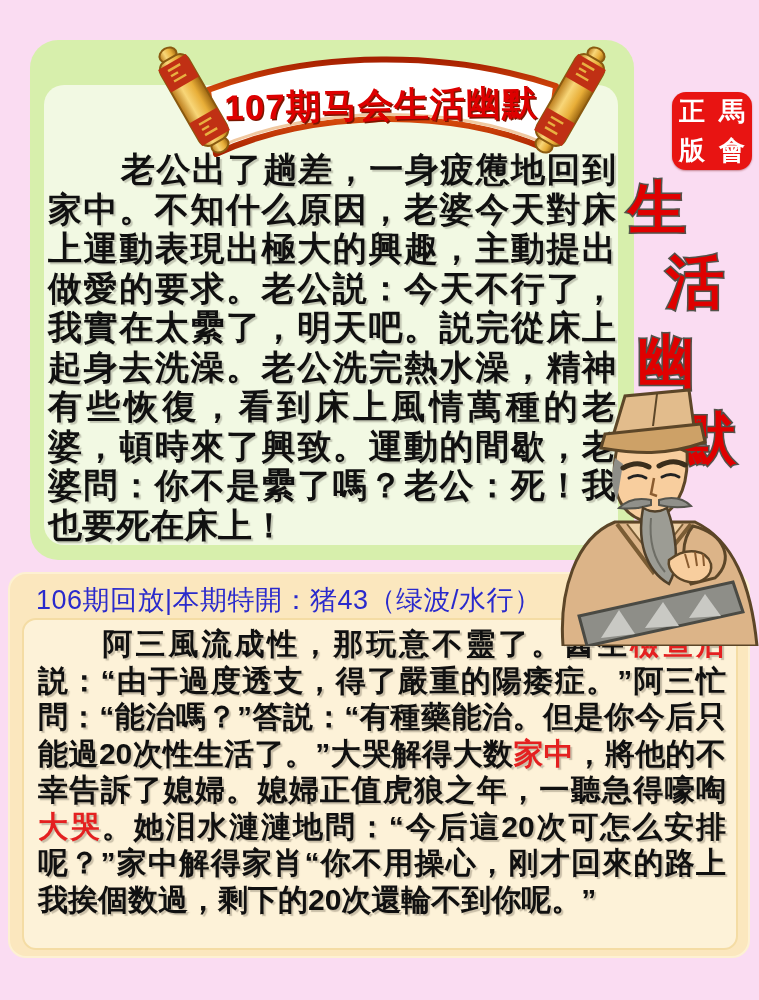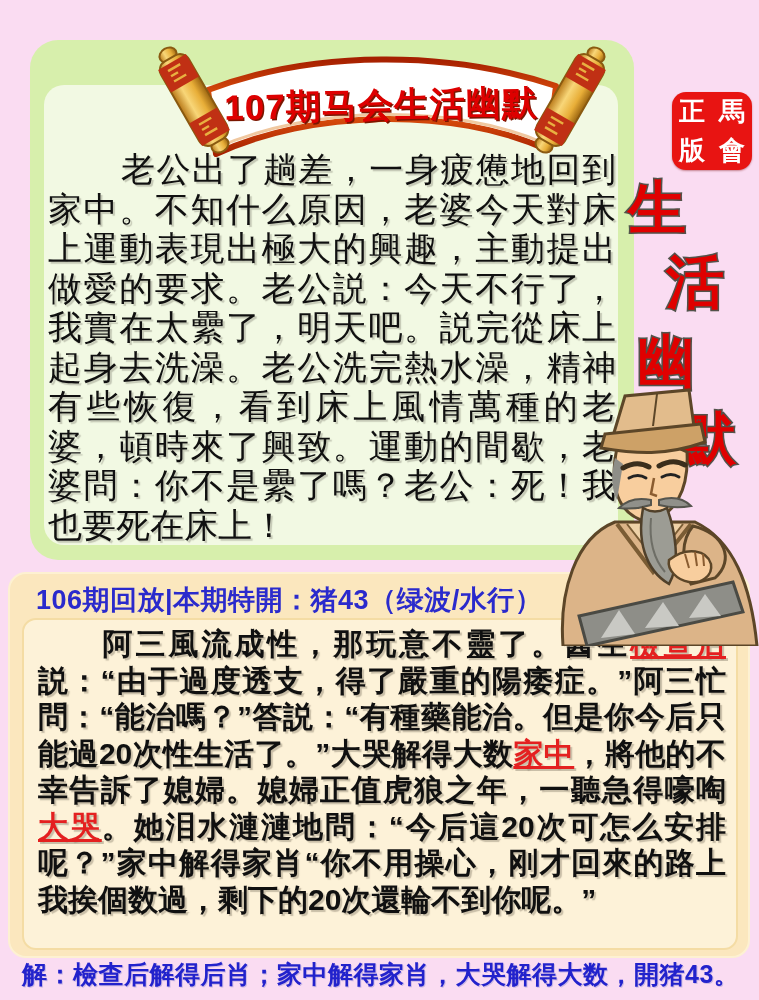--- a/index.html
+++ b/index.html
@@ -5,21 +5,21 @@
   html,body{margin:0;padding:0;}
   body{font-family:"Liberation Sans","DejaVu Sans",sans-serif;}
   .page{position:relative;width:759px;height:1000px;overflow:hidden;background:#FADCF2;}
 
   
   .panel1{position:absolute;left:30px;top:40px;width:604px;height:520px;
     background:#D7EFAC;border-radius:28px;}
   .panel1-inner{position:absolute;left:14px;top:45px;width:574px;height:460px;
     background:#F2F9E3;border-radius:20px;}
   .story1{position:absolute;left:48px;top:150px;width:568px;
-    font-size:34px;line-height:39.5px;font-weight:normal;color:#101010;
+    font-size:34px;line-height:39.5px;font-weight:bold;color:#101010;
     text-align:justify;text-justify:inter-character;text-indent:2.15em;
     text-shadow:2px 2px 1px rgba(140,140,125,.45);z-index:3;}
 
   
   .banner{position:absolute;left:146px;top:40px;width:470px;height:130px;z-index:5;}
   .banner svg{position:absolute;left:0;top:0;}
   .banner-title{position:absolute;left:70px;top:42px;width:330px;text-align:center;
     font-size:35px;font-weight:bold;color:#DE0000;letter-spacing:1px;
     text-shadow:1.5px 1.5px 0 #7a1600;transform:rotate(-1deg);}
 
@@ -40,28 +40,28 @@
   .v2{left:637px;top:324px;}
   .v3{left:678px;top:400px;}
 
   
   .mascot{position:absolute;left:553px;top:388px;width:206px;height:258px;z-index:7;}
 
   
   .panel2{position:absolute;left:8px;top:572px;width:742px;height:386px;
     background:#FBE7BE;border:2px solid #FDF1D2;border-radius:18px;box-sizing:border-box;}
   .panel2-header{position:absolute;left:26px;top:8px;width:690px;
-    font-size:27px;font-weight:bold;color:#2A2ACC;letter-spacing:.5px;}
+    font-size:27px;font-weight:normal;color:#2A2ACC;letter-spacing:.5px;}
   .panel2-inner{position:absolute;left:12px;top:44px;width:716px;height:332px;
     background:#FDF2D8;border:2px solid #F4DCA4;border-radius:14px;box-sizing:border-box;}
   .story2{position:absolute;left:14px;top:6px;width:688px;
     font-size:30px;line-height:36.5px;font-weight:bold;color:#101010;
     text-align:justify;text-justify:inter-character;text-indent:2.15em;
     text-shadow:2px 2px 1px rgba(150,140,120,.5);}
-  .story2 .red{color:#E42020;text-decoration:underline;}
+  .story2 .red{color:#E42020;}
 
   
   .footer{position:absolute;left:22px;top:958px;width:730px;
     font-size:25px;font-weight:bold;color:#2222CC;letter-spacing:.5px;
     text-shadow:1px 1px 0 rgba(120,120,200,.35);}
 </style>
 </head>
 <body>
 
 <div class="page">
@@ -165,15 +165,14 @@
     </svg>
   </div>
 
   <div class="panel2">
     <div class="panel2-header">106期回放|本期特開：猪43（绿波/水行）</div>
     <div class="panel2-inner">
       <div class="story2"><span>阿三風流成性，那玩意不靈了。醫生</span><span class="red">檢查后</span><span>説：“由于過度透支，得了嚴重的陽痿症。”阿三忙問：“能治嗎？”答説：“有種藥能治。但是你今后只能過20次性生活了。”大哭解得大数</span><span class="red">家中</span><span>，將他的不幸告訴了媳婦。媳婦正值虎狼之年，一聽急得嚎啕</span><span class="red">大哭</span><span>。她泪水漣漣地問：“今后這20次可怎么安排呢？”家中解得家肖“你不用操心，刚才回來的路上我挨個数過，剩下的20次還輪不到你呢。”</span></div>
     </div>
   </div>
 
-  <div class="footer">解：檢查后解得后肖；家中解得家肖，大哭解得大数，開猪43。</div>
 
 </div>
 
 </body></html>

